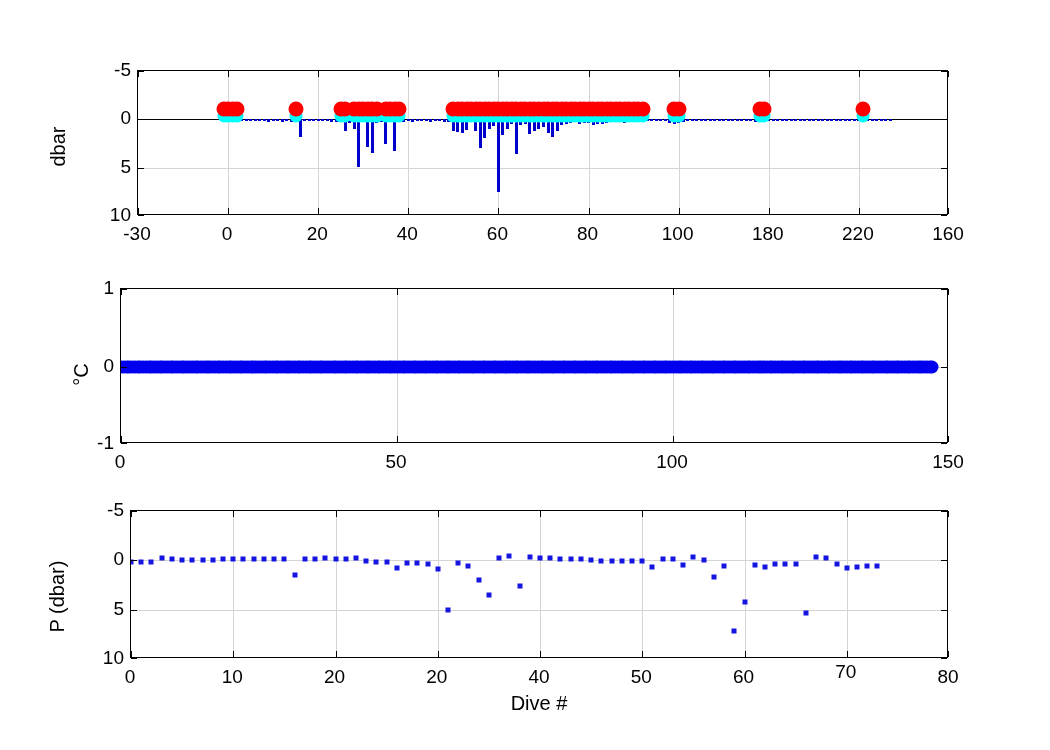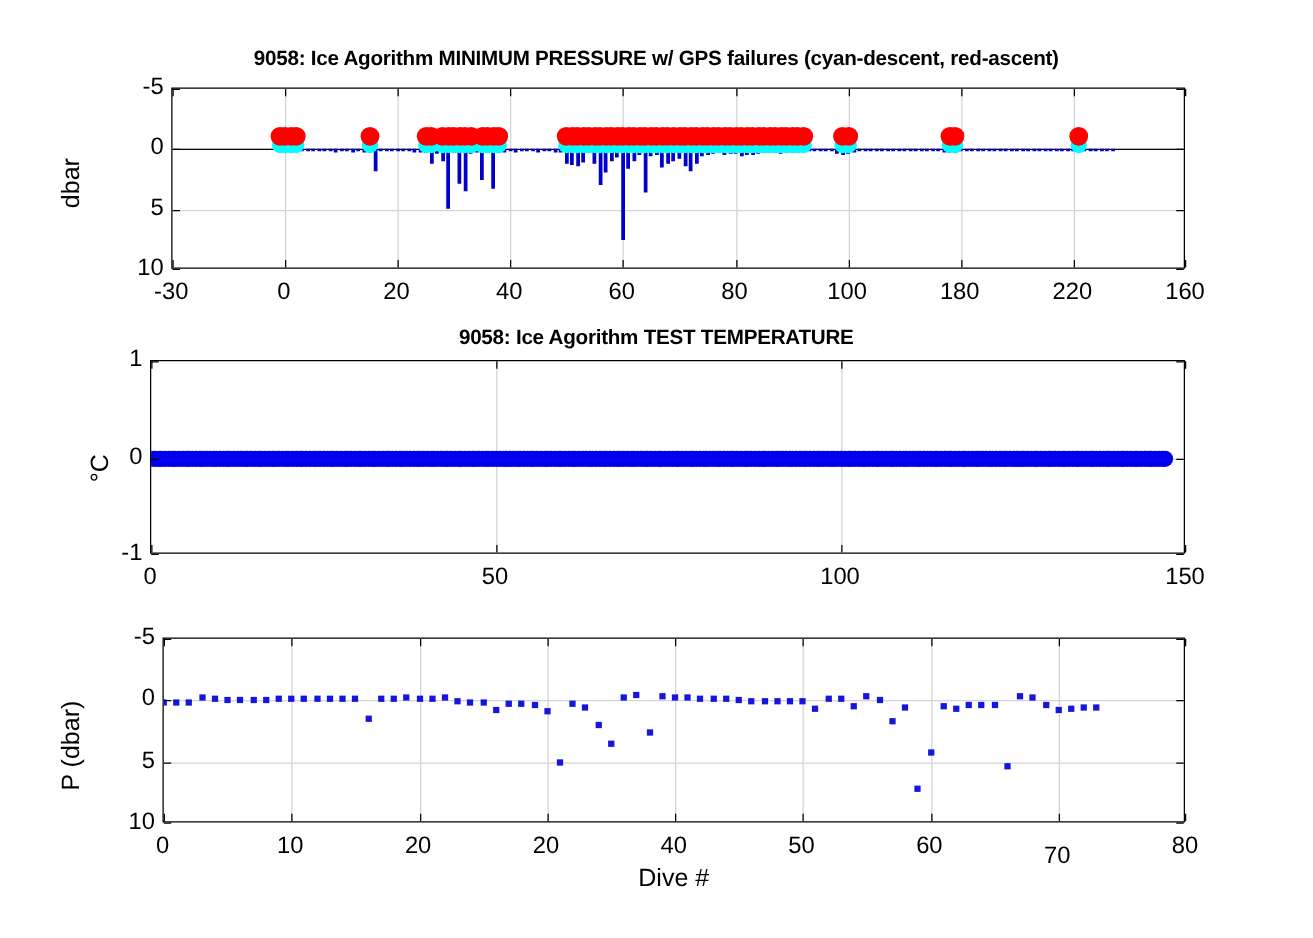--- a/index.html
+++ b/index.html
@@ -171,21 +171,20 @@
     height: 100%;
     overflow: hidden;
   }
 </style>
 </head>
 <body>
 
 <div class="figure">
 
   <div class="panel" id="panel-top" style="left:0px; top:30px; width:1050px; height:250px;">
-    <div class="panel-title" style="top:8px;">9058: Ice Agorithm MINIMUM PRESSURE w/ GPS failures (cyan-descent, red-ascent)</div>
     <div class="plotbox" id="box-top" style="left:137px; top:40px; width:811px; height:145px;">
       <div class="layer" id="grid-top">
           <div class="gridline-v" style="left: 90.1111px;"></div>
           <div class="gridline-v" style="left: 180.222px;"></div>
           <div class="gridline-v" style="left: 270.333px;"></div>
           <div class="gridline-v" style="left: 360.444px;"></div>
           <div class="gridline-v" style="left: 450.556px;"></div>
           <div class="gridline-v" style="left: 540.667px;"></div>
           <div class="gridline-v" style="left: 630.778px;"></div>
           <div class="gridline-v" style="left: 720.889px;"></div>
@@ -519,21 +518,20 @@
     <div id="ylabels-top">
         <div class="yticklabel" style="left: 91px; width: 40px; top: 40px;">-5</div>
         <div class="yticklabel" style="left: 91px; width: 40px; top: 88.3333px;">0</div>
         <div class="yticklabel" style="left: 91px; width: 40px; top: 136.667px;">5</div>
         <div class="yticklabel" style="left: 91px; width: 40px; top: 185px;">10</div>
       </div>
     <div class="ylabel" style="left:38px; top:105px; transform:rotate(-90deg);">dbar</div>
   </div>
 
   <div class="panel" id="panel-mid" style="left:0px; top:255px; width:1050px; height:230px;">
-    <div class="panel-title" style="top:6px;">9058: Ice Agorithm TEST TEMPERATURE</div>
     <div class="plotbox" id="box-mid" style="left:120px; top:33px; width:828px; height:155px;">
       <div class="layer" id="grid-mid">
           <div class="gridline-v" style="left: 276px;"></div>
           <div class="gridline-v" style="left: 552px;"></div>
           <div class="gridline-h" style="top: 77.5px;"></div>
         </div>
       <div class="layer" id="data-mid">
           <div class="dot-blue-big" style="left: 0px; top: 77.5px; background: rgb(0, 0, 238);"></div>
           <div class="dot-blue-big" style="left: 2.76px; top: 77.5px; background: rgb(0, 0, 238);"></div>
           <div class="dot-blue-big" style="left: 5.52px; top: 77.5px; background: rgb(0, 0, 238);"></div>
@@ -980,21 +978,21 @@
         </div>
     </div>
     <div id="xlabels-bot">
         <div class="xticklabel" style="left: 130px; top: 186px;">0</div>
         <div class="xticklabel" style="left: 232.25px; top: 186px;">10</div>
         <div class="xticklabel" style="left: 334.5px; top: 186px;">20</div>
         <div class="xticklabel" style="left: 436.75px; top: 186px;">20</div>
         <div class="xticklabel" style="left: 539px; top: 186px;">40</div>
         <div class="xticklabel" style="left: 641.25px; top: 186px;">50</div>
         <div class="xticklabel" style="left: 743.5px; top: 186px;">60</div>
-        <div class="xticklabel" style="left: 845.75px; top: 194px;">70</div>
+        <div class="xticklabel" style="left: 845.75px; top: 181px;">70</div>
         <div class="xticklabel" style="left: 948px; top: 186px;">80</div>
       </div>
     <div id="ylabels-bot">
         <div class="yticklabel" style="left: 84px; width: 40px; top: 30px;">-5</div>
         <div class="yticklabel" style="left: 84px; width: 40px; top: 79.3333px;">0</div>
         <div class="yticklabel" style="left: 84px; width: 40px; top: 128.667px;">5</div>
         <div class="yticklabel" style="left: 84px; width: 40px; top: 178px;">10</div>
       </div>
     <div class="ylabel" style="left:22px; top:105px; transform:rotate(-90deg);">P (dbar)</div>
     <div class="xlabel" style="left:539px; top:212px;">Dive #</div>

